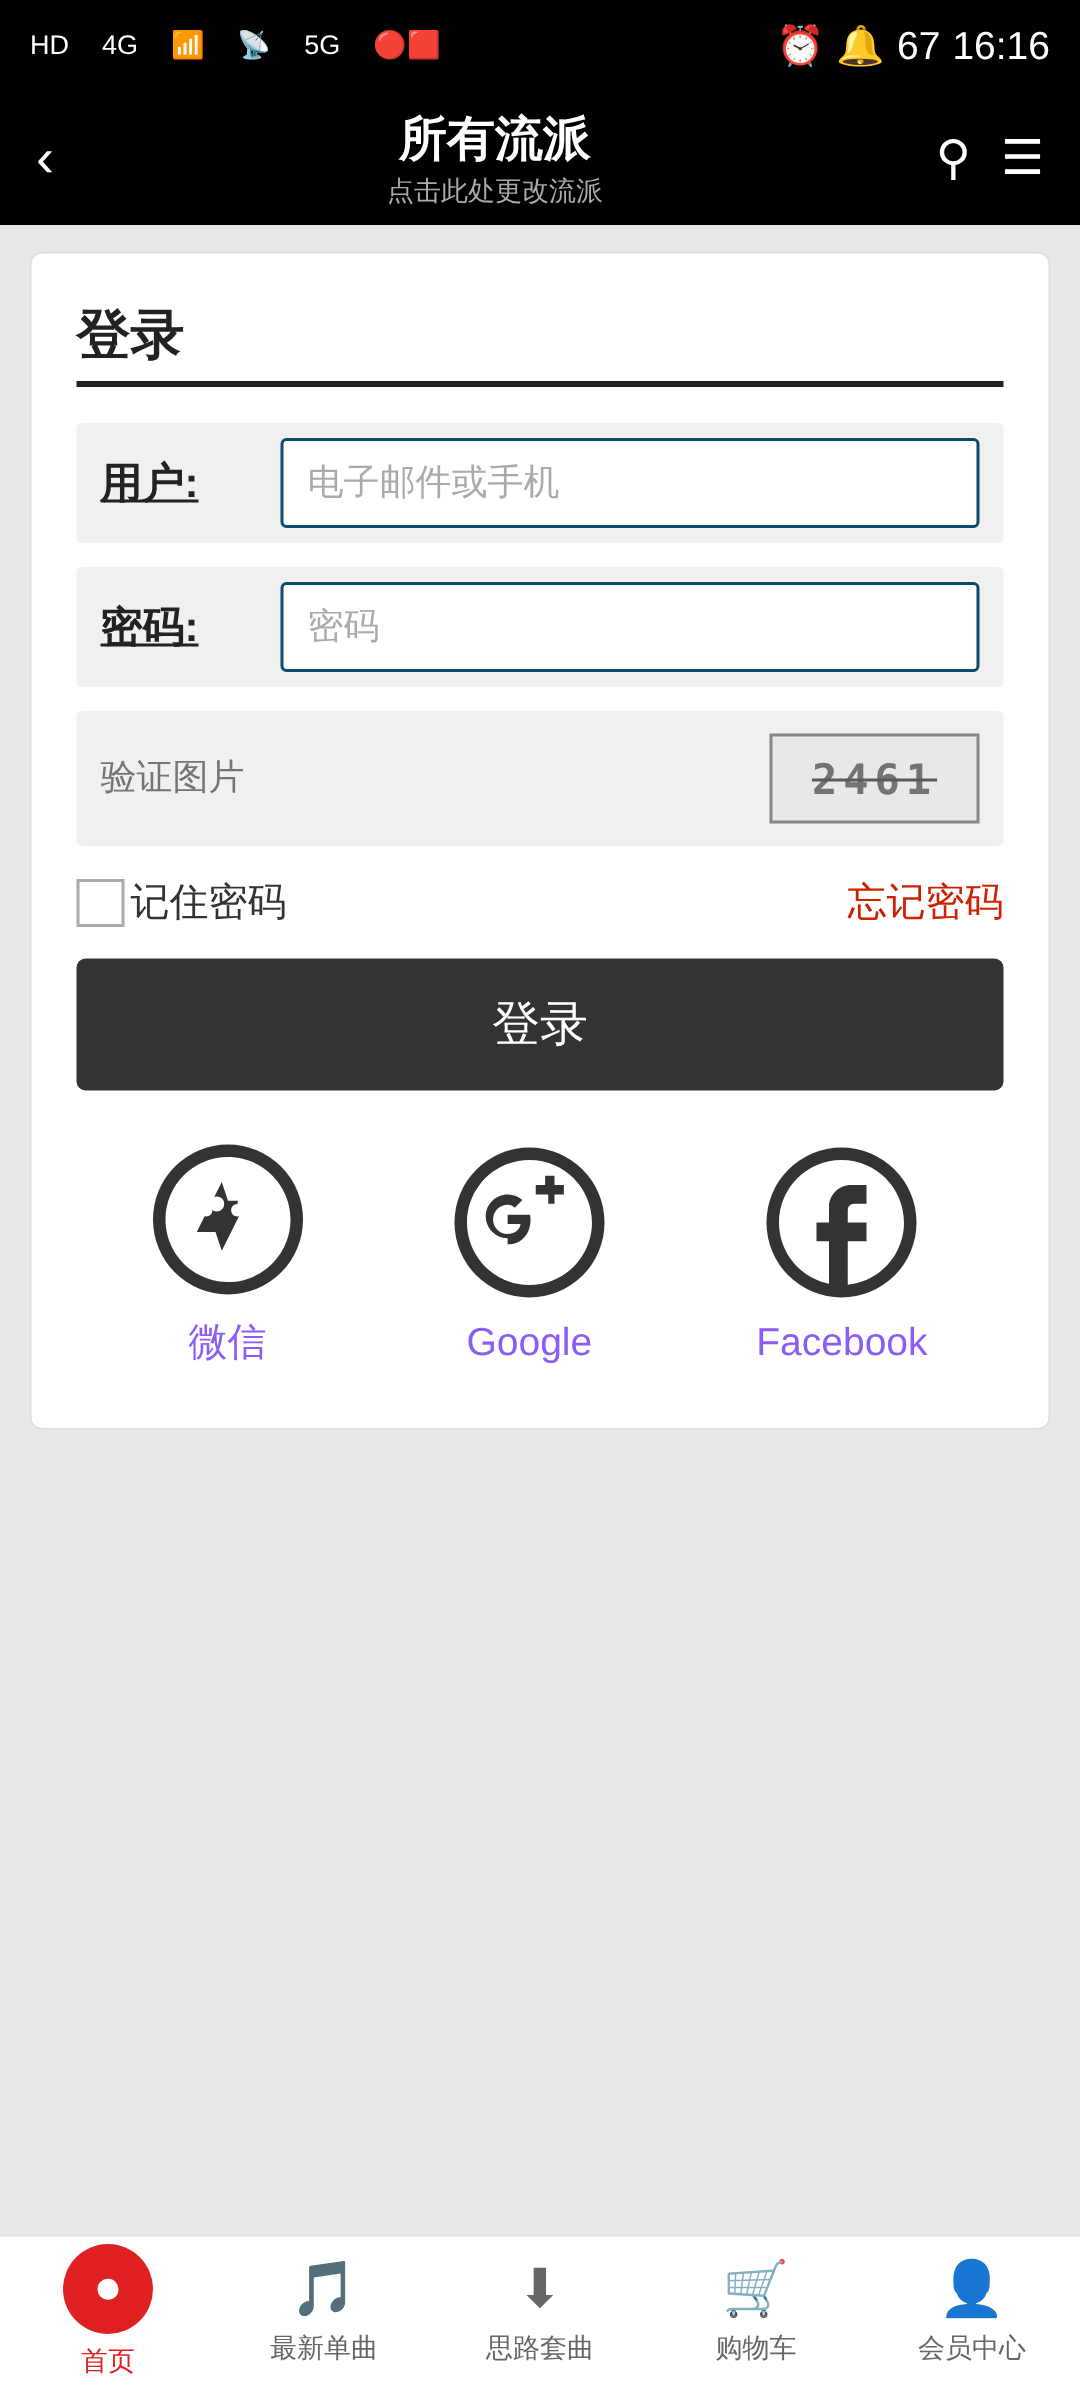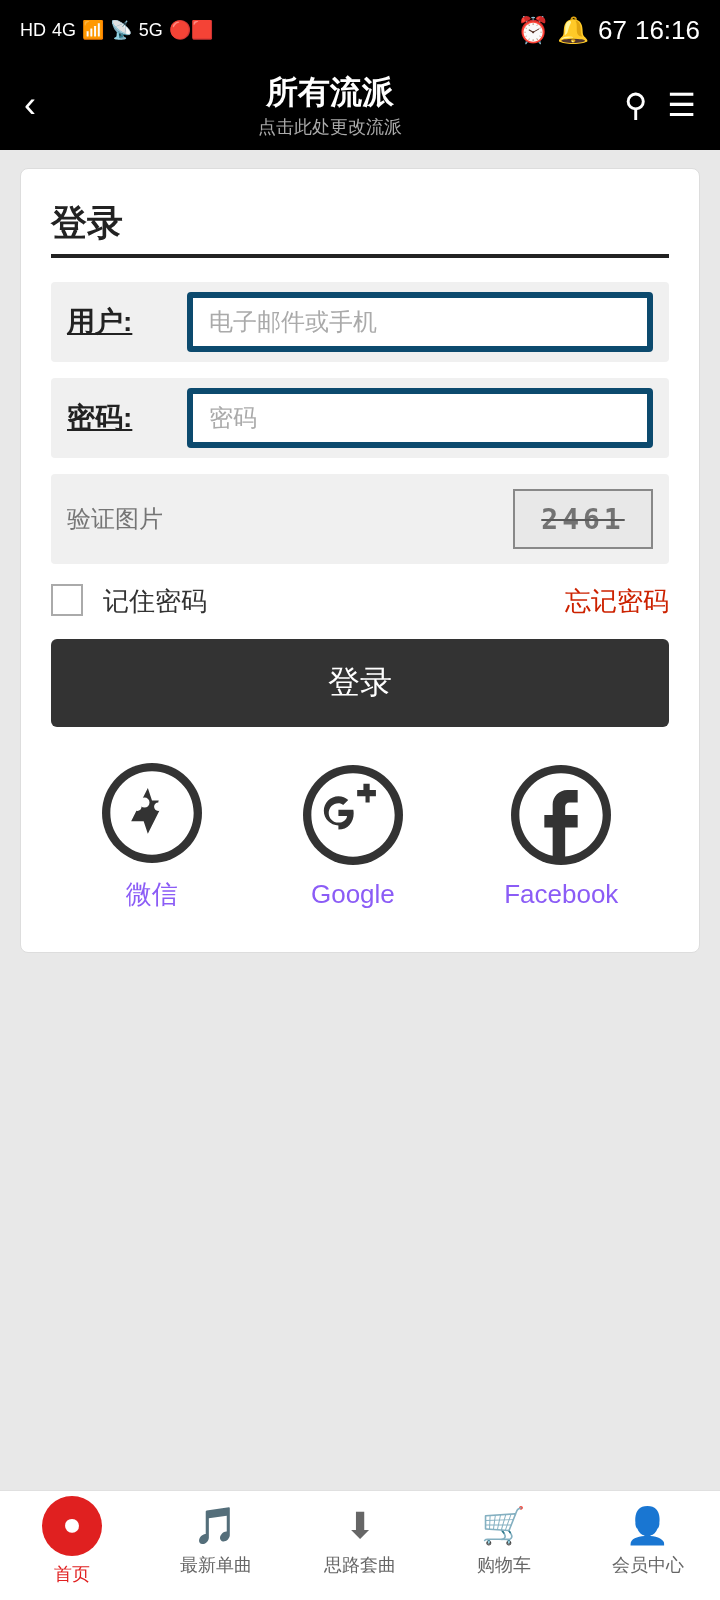--- a/index.html
+++ b/index.html
@@ -22,21 +22,21 @@
       display: flex;
       align-items: center;
       justify-content: space-between;
       padding: 0 20px;
       color: #fff;
       font-size: 22px;
     }
     .status-left {
       display: flex;
       align-items: center;
-      gap: 6px;
+      gap: 22px;
       font-size: 18px;
     }
     .status-right {
       display: flex;
       align-items: center;
       gap: 8px;
       font-size: 26px;
       font-weight: 500;
     }
 
@@ -124,21 +124,21 @@
       font-size: 28px;
       font-weight: bold;
       color: #222;
       white-space: nowrap;
       width: 120px;
       text-decoration: underline;
     }
     .form-input {
       flex: 1;
       height: 60px;
-      border: 6px solid #0c4a6e;
+      border: 2px solid #0c4a6e;
       background: #fff;
       border-radius: 4px;
       padding: 0 16px;
       font-size: 24px;
       color: #aaa;
       outline: none;
     }
     .form-input::placeholder {
       color: #aaa;
     }
@@ -182,21 +182,22 @@
 
     
     .remember-row {
       display: flex;
       align-items: center;
       justify-content: space-between;
       margin-bottom: 20px;
     }
     .remember-left {
       display: flex;
-      gap: 20px;
+      align-items: center;
+      gap: 4px;
     }
     .remember-checkbox {
       width: 32px;
       height: 32px;
       border: 2px solid #aaa;
       background: #fff;
       cursor: pointer;
     }
     .remember-label {
       font-size: 26px;

